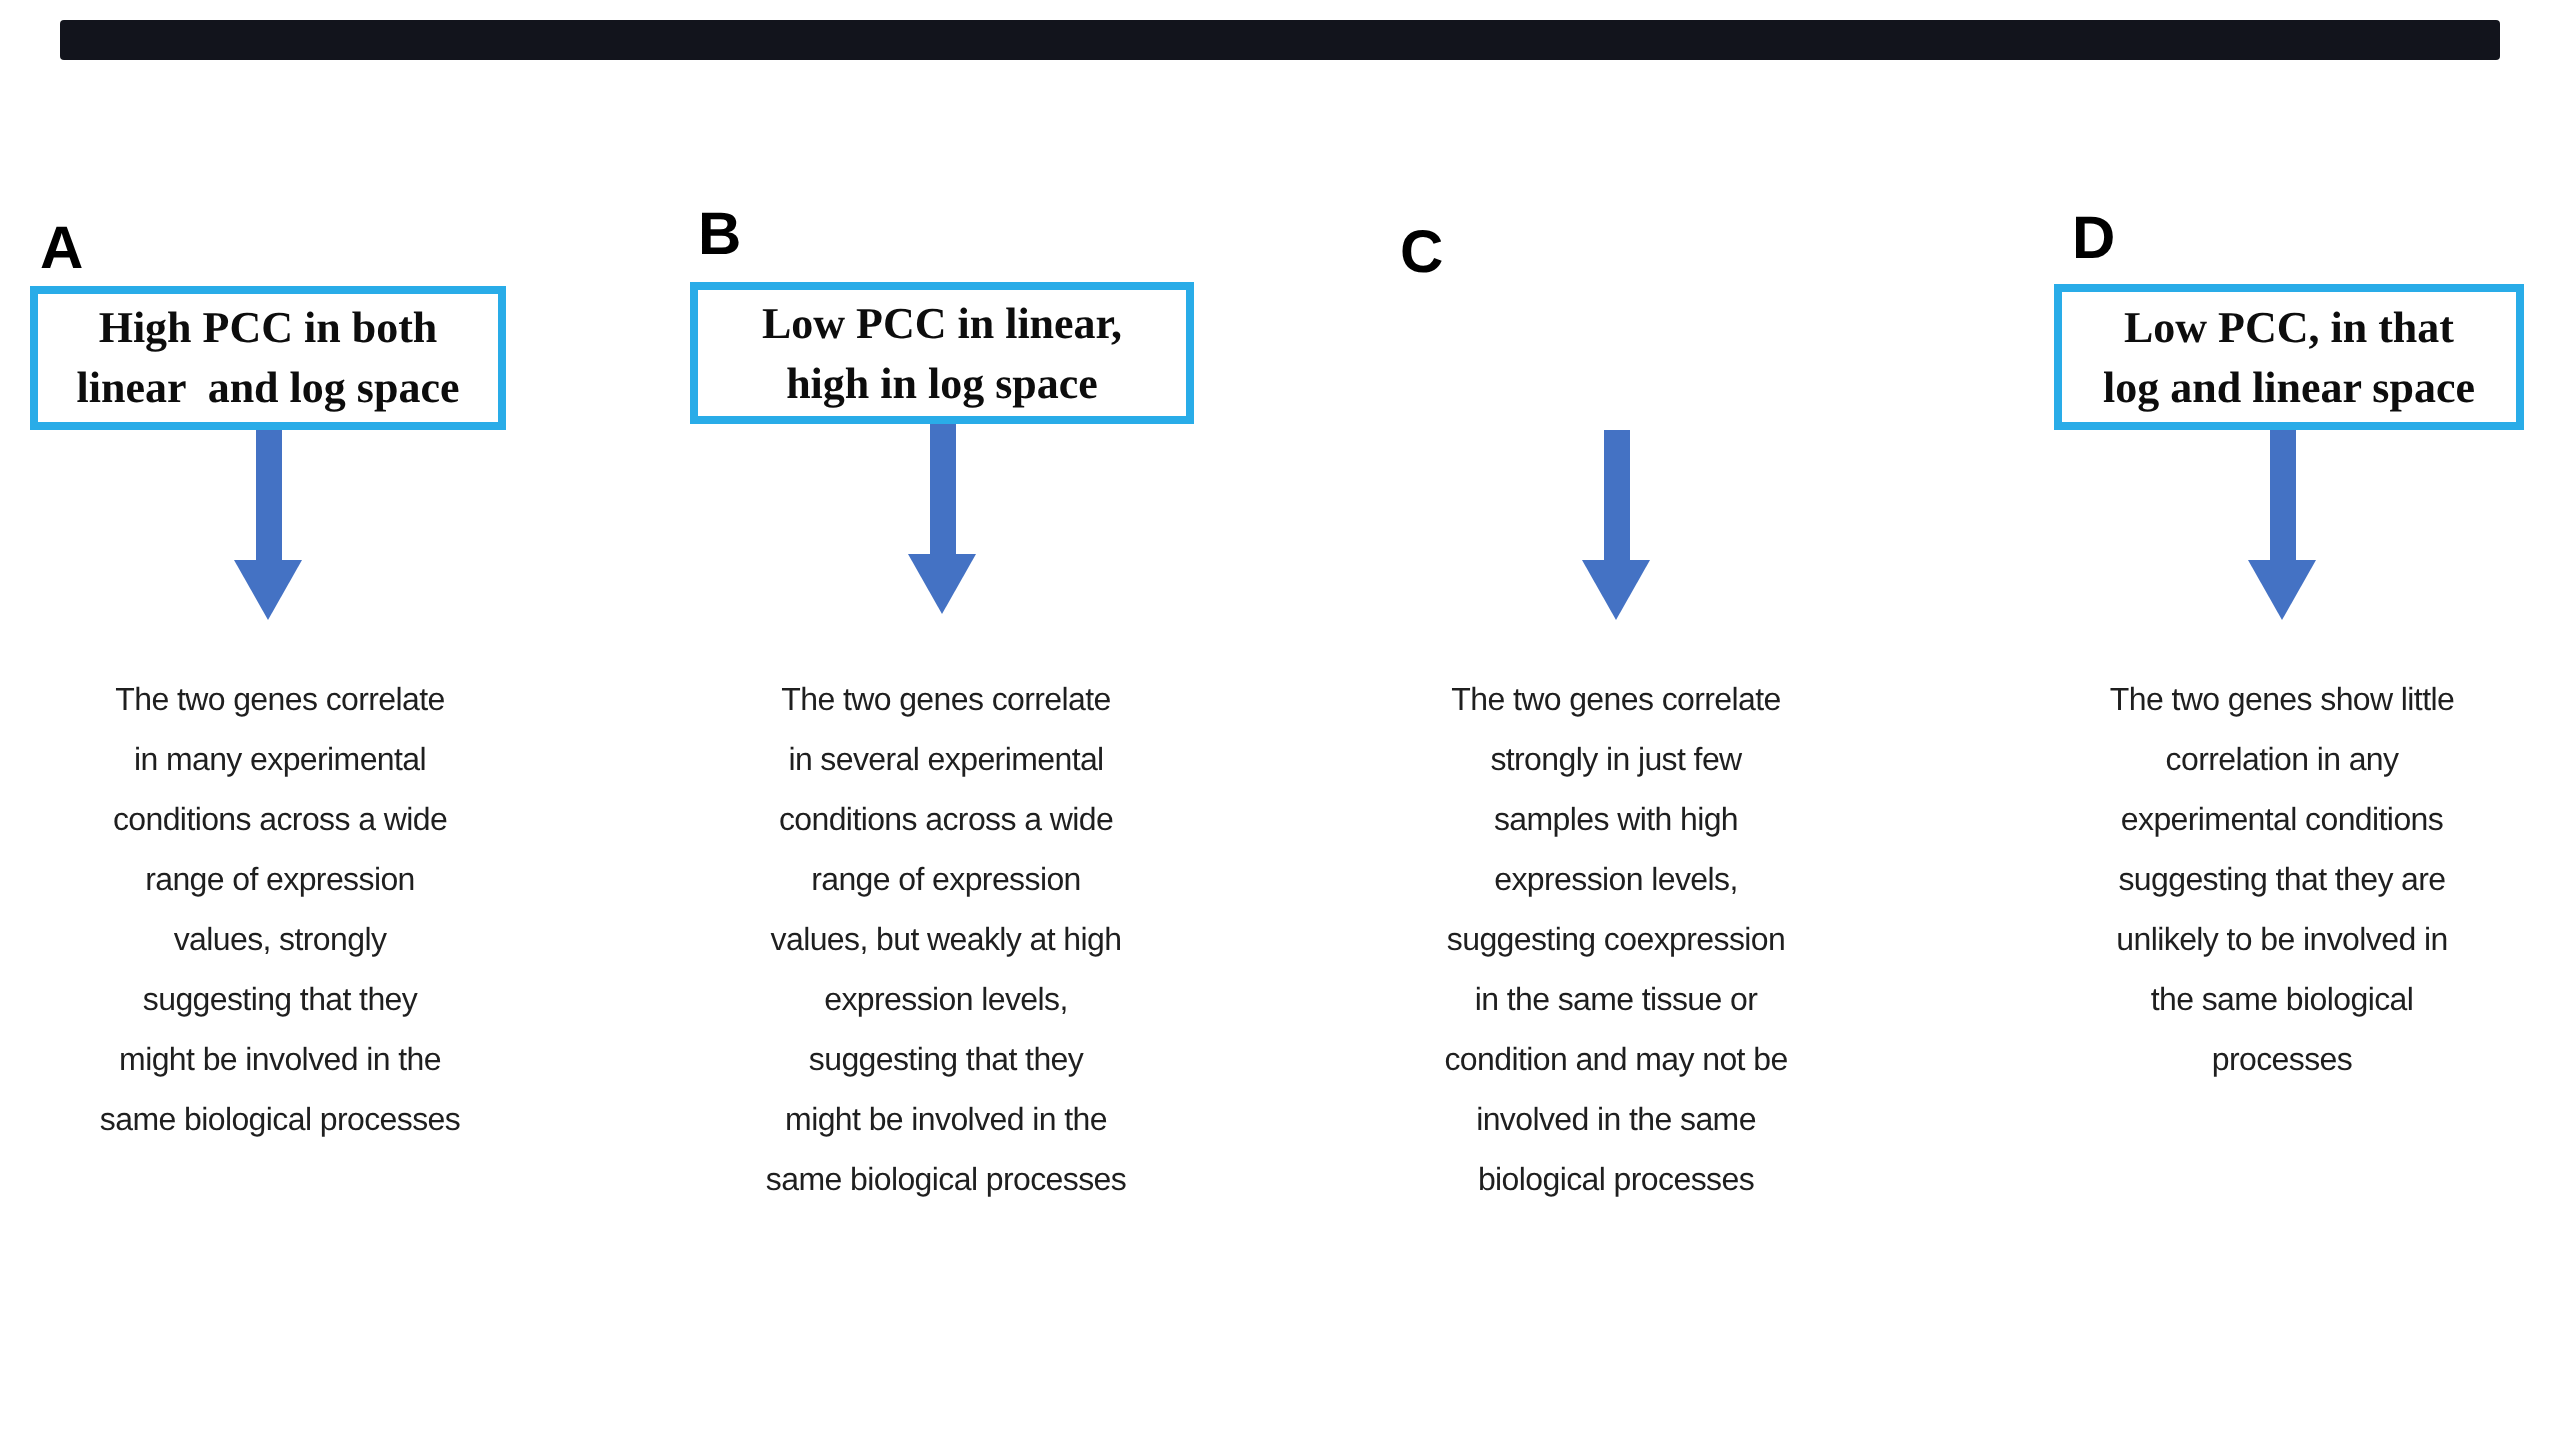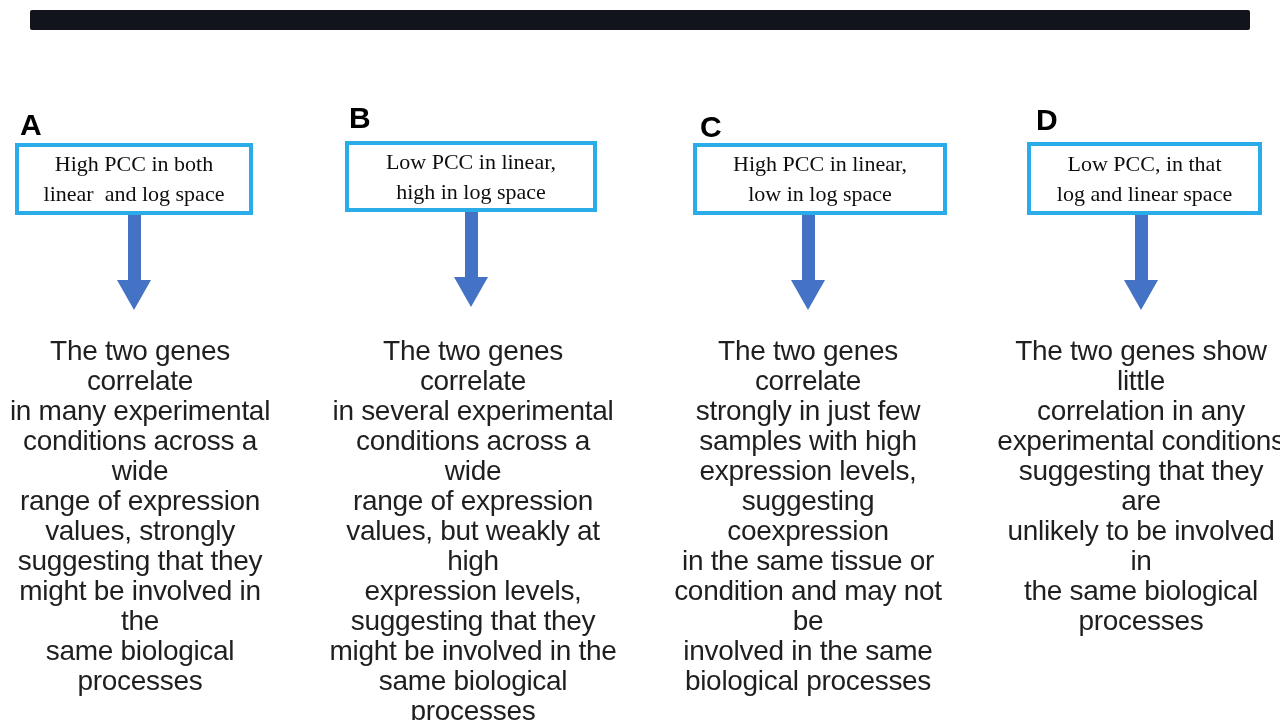--- a/index.html
+++ b/index.html
@@ -36,21 +36,21 @@
     position: absolute;
     background: #ffffff;
     border: 4px solid var(--box-border, #29ACE8);
     display: flex;
     align-items: center;
     justify-content: center;
     text-align: center;
   }
   .box-text {
     font-family: "Liberation Serif", serif;
-    font-weight: 400;
+    font-weight: 700;
     font-size: 22px;
     line-height: 30px;
     color: #0d0d0d;
     white-space: pre-wrap;
   }
   .arrow {
     position: absolute;
     width: 40px;
   }
   .arrow-shaft {
@@ -64,21 +64,21 @@
     height: 0;
     margin: 0 auto;
     border-left: 17px solid transparent;
     border-right: 17px solid transparent;
     border-top: 30px solid var(--arrow, #4472C4);
   }
   .panel-desc {
     position: absolute;
     text-align: center;
     font-family: "Liberation Sans", sans-serif;
-    font-size: 28px;
+    font-size: 16px;
     line-height: 30px;
     letter-spacing: -0.3px;
     color: var(--text, #1f1f1f);
     white-space: pre-line;
   }
   
   .label-a { left: 20px;   top: 110px; }
   .label-b { left: 349px;  top: 103px; }
   .label-c { left: 700px;  top: 112px; }
   .label-d { left: 1036px; top: 105px; }
@@ -136,24 +136,20 @@
 in several experimental
 conditions across a wide
 range of expression
 values, but weakly at high
 expression levels,
 suggesting that they
 might be involved in the
 same biological processes</div>
 
   <div class="panel-label label-c">C</div>
-  <div class="pcc-box box-c">
-    <span class="box-text">High PCC in linear,
-low in log space</span>
-  </div>
   <div class="arrow arrow-c">
     <div class="arrow-shaft"></div>
     <div class="arrow-head"></div>
   </div>
   <div class="panel-desc desc-c">The two genes correlate
 strongly in just few
 samples with high
 expression levels,
 suggesting coexpression
 in the same tissue or

